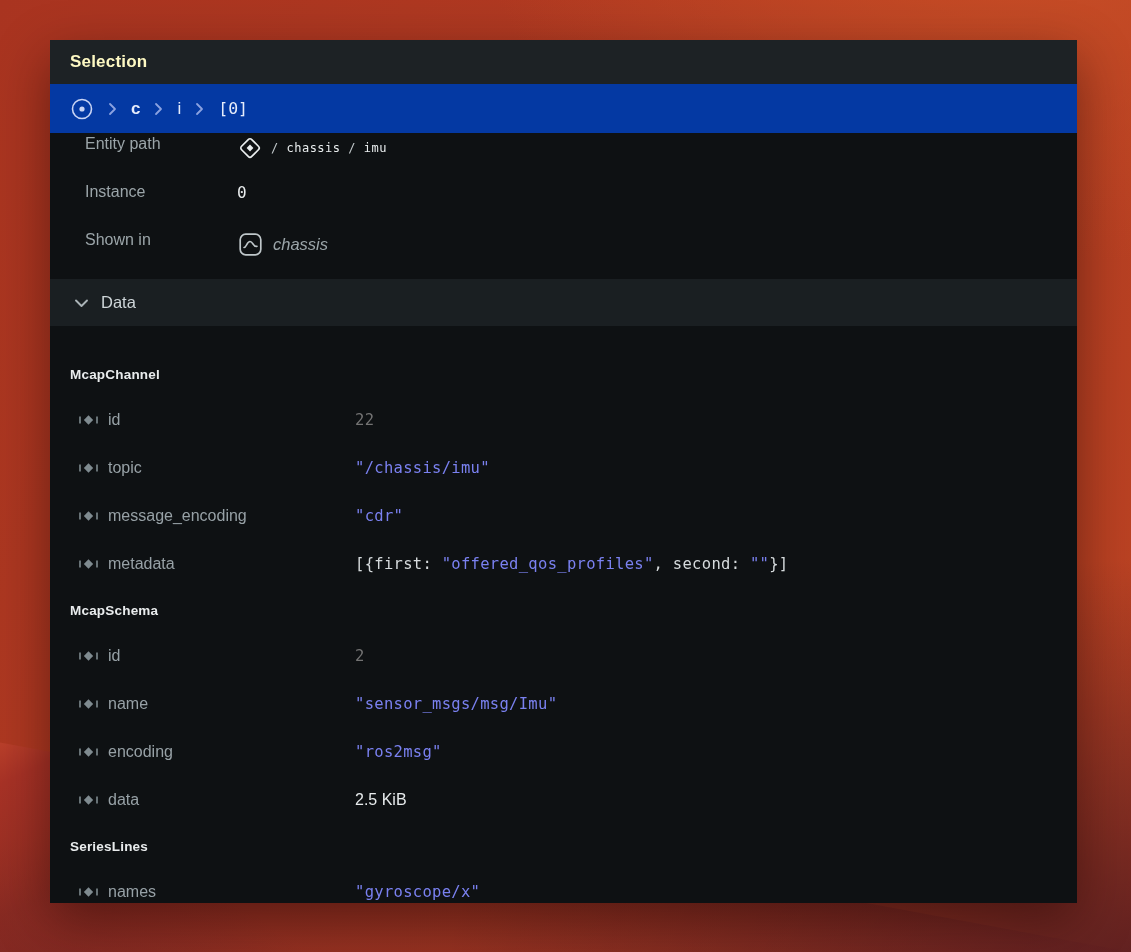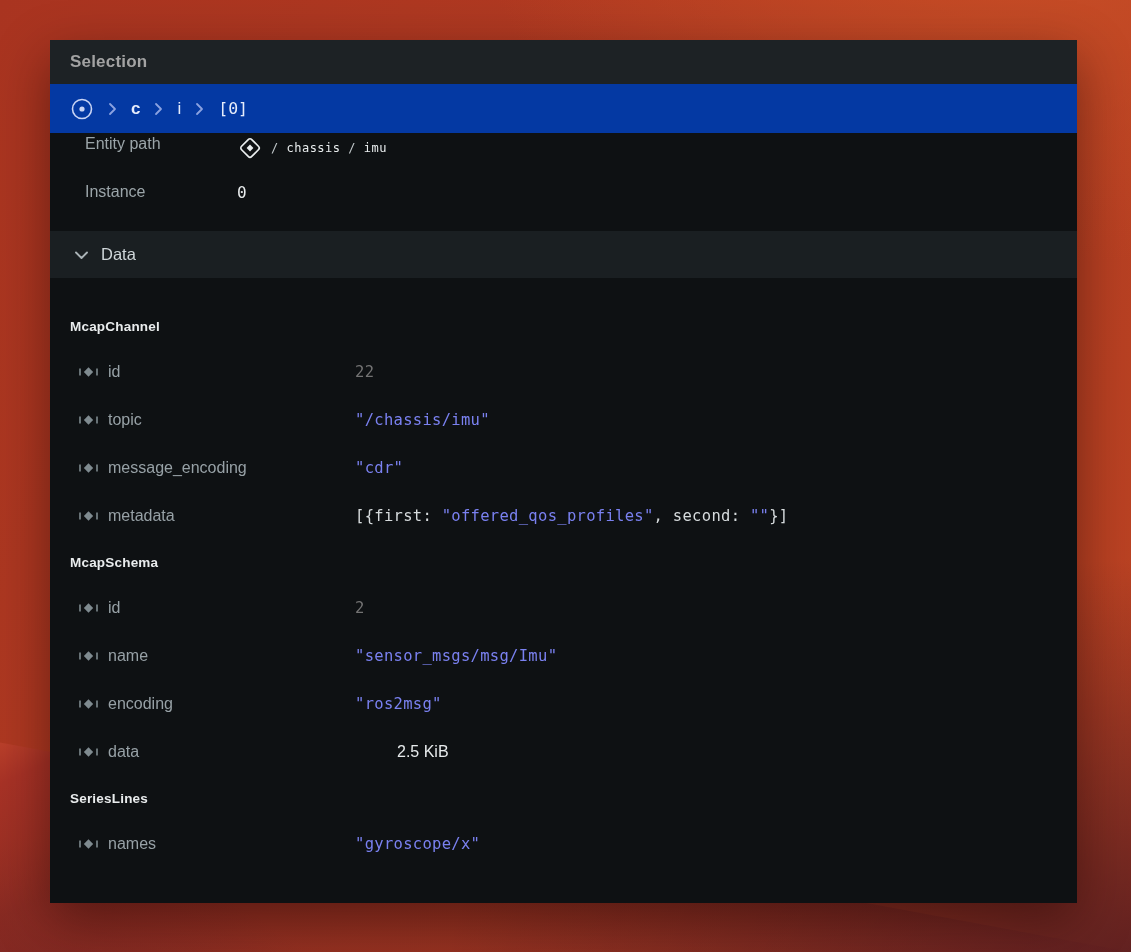--- a/index.html
+++ b/index.html
@@ -26,21 +26,21 @@
     position:absolute; left:50px; top:40px; width:1027px; height:863px;
     background:#0e1113;
     box-shadow:0 18px 50px rgba(20,0,0,0.45);
     display:flex; flex-direction:column;
   }
 
   .panel-header{
     height:44px; flex:0 0 44px; background:#1d2225;
     display:flex; align-items:center; padding:0 20px;
   }
-  .panel-title{ color:#a3a3a3; font-size:17px; font-weight:600; letter-spacing:0.2px; }
+  .panel-title{ color:#fef9c3; font-size:17px; font-weight:600; letter-spacing:0.2px; }
 
   .breadcrumb-bar{
     height:49px; flex:0 0 49px; background:#0439a3;
     display:flex; align-items:center; padding:0 20px; gap:14px;
   }
   .crumb-sep{ display:flex; align-items:center; }
   .crumb{ color:#e6ecfb; font-size:17px; }
   .crumb.bold{ font-weight:700; }
   .crumb.mono{ font-family:"DejaVu Sans Mono", monospace; font-size:16.5px; }
 
@@ -64,21 +64,21 @@
   .content{ flex:1; overflow:hidden; padding-top:26px; }
   .group-header{ height:44px; display:flex; align-items:center; padding-left:20px; }
   .group-title{ color:#e9eced; font-size:13.5px; font-weight:600; letter-spacing:0.2px; }
   .c-row{ height:48px; display:flex; align-items:center; padding-left:28px; }
   .c-icon{ width:22px; flex:0 0 22px; display:flex; align-items:center; }
   .c-label{ color:#97a1a6; font-size:16px; margin-left:8px; }
   .c-value{ position:absolute; left:305px; font-family:"DejaVu Sans Mono", monospace; font-size:15.5px; letter-spacing:0.3px; }
   .c-row{ position:relative; }
   .v-number{ color:#737373; }
   .v-string{ color:#7a81f0; }
-  .v-plain-sans{ color:#e7ebec; font-family:"Liberation Sans", sans-serif; font-size:16px; letter-spacing:0;margin-left:42px; }
+  .v-plain-sans{ color:#e7ebec; font-family:"Liberation Sans", sans-serif; font-size:16px; letter-spacing:0; }
   .v-composite .pt{ color:#d6dbdd; }
   .v-composite .st{ color:#7a81f0; }
 
   svg{ display:block; }
 </style>
 </head>
 <body>
 
 <div class="wall-ridge"></div>
 
@@ -128,20 +128,32 @@
         </span>
         <span class="mono path-text"><span class="sep">/</span> <span>chassis</span> <span class="sep">/</span> <span>imu</span></span>
       </span>
     </div>
 
     <div class="ov-row">
       <span class="ov-label">Instance</span>
       <span class="mono instance-val">0</span>
     </div>
 
+    <div class="ov-row">
+      <span class="ov-label">Shown in</span>
+      <span class="shownin-link">
+        <span>
+          <svg width="27" height="27" viewBox="0 0 27 27">
+            <rect x="3.2" y="3.2" width="20.6" height="20.6" rx="5.5" fill="none" stroke="#bfc7ca" stroke-width="1.7"></rect>
+            <path d="M7 16.5 C 9.5 16.5 9.8 10.5 13 10.5 C 16.2 10.5 16.2 16.5 20 15.2" fill="none" stroke="#bfc7ca" stroke-width="1.6" stroke-linecap="round"></path>
+          </svg>
+        </span>
+        <span>chassis</span>
+      </span>
+    </div>
   </div>
 
   <div class="section-header">
     <span>
       <svg width="15" height="10" viewBox="0 0 15 10">
           <polyline points="2,2.5 7.5,8 13,2.5" fill="none" stroke="#aab3b7" stroke-width="1.9" stroke-linecap="round" stroke-linejoin="round"></polyline>
         </svg>
     </span>
     <span class="section-title">Data</span>
   </div>

